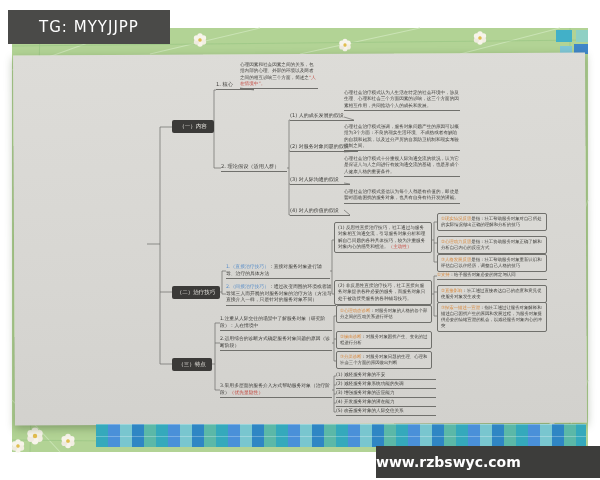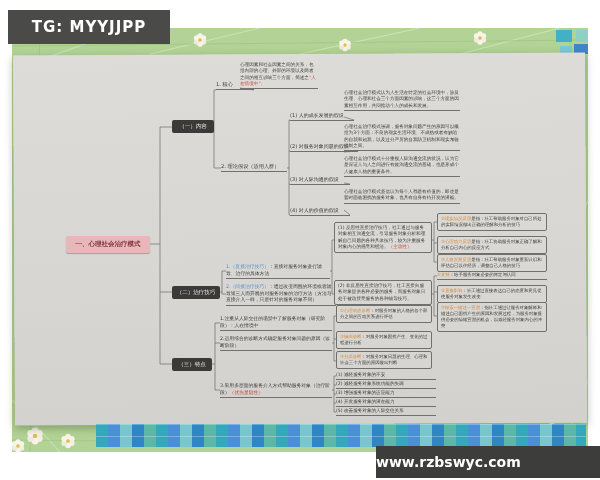--- a/index.html
+++ b/index.html
@@ -20,21 +20,21 @@
   .box{border:.8px solid #70706c;border-radius:2px;padding:2px 3px;background:rgba(255,255,255,.05)}
   .root-node{background:#e8b7ba;color:#84343c;font-weight:bold;text-align:center;
     font-size:6.5px;line-height:17px;border-radius:2px;box-shadow:0 1px 1px rgba(0,0,0,.25)}
   .branch-node{background:#3b3a38;color:#f1efe9;text-align:center;border-radius:2px;
     line-height:13px;font-size:5.5px}
   .red{color:#c3473f}
   .orange{color:#d98a3f}
   .blue{color:#5b8fc9}
   .f44{font-size:4.4px}.f46{font-size:4.6px}.f48{font-size:4.8px}.f5{font-size:5px}.f52{font-size:5.2px}
   .wm-top{position:absolute;left:8px;top:10px;width:162px;height:34px;background:#4a4a48;
-    color:#fff;font-weight:bold;font-size:15px;line-height:34px;text-align:center;
+    color:#fff;font-weight:normal;font-size:15px;line-height:34px;text-align:center;
     letter-spacing:1px;z-index:9}
   .wm-bottom{position:absolute;left:376px;top:446px;width:224px;height:32px;background:#3d3d3b;
     color:#fff;font-weight:bold;font-size:14px;line-height:32px;text-align:left;z-index:9}
 </style>
 </head>
 <body>
 
 <div class="stage">
 
   <svg class="bg-svg" width="600" height="480" viewBox="0 0 600 480">
@@ -101,21 +101,20 @@
       M354 120 L344 117 M358 151 L344 152 M350 184 L344 183 M350 215 L344 210
       M220 292 H222 M222 271 V294 M222 271 H226 M222 294 H226
       M330 271 H332 M332 240 V294 M332 240 H334 M332 294 H334
       M432 240 H434 M434 222 V262 M434 222 H437 M434 243 H437 M434 262 H437
       M432 294 H434 M434 276 V316 M434 276 H437 M434 292 H437 M434 316 H437
       M212 364 H215 M215 323 V390 M215 323 H220 M215 343 H220 M215 390 H220
       M332 343 H334 M334 316 V361 M334 316 H336 M334 339 H336 M334 361 H336
       M332 390 H334 M334 376 V412 M334 376 H336 M334 385 H336 M334 394 H336 M334 403 H336 M334 412 H336"></path>
   </svg>
 
-  <div class="node root-node" style="left:66px;top:236px;width:84px;height:17px">一、心理社会治疗模式</div>
   <div class="node branch-node" style="left:172px;top:120px;width:42px;height:13px">（一）内容</div>
   <div class="node branch-node" style="left:172px;top:286px;width:48px;height:13px">（二）治疗技巧</div>
   <div class="node branch-node" style="left:172px;top:358px;width:40px;height:13px">（三）特点</div>
 
   <div class="node ul f52" style="left:216px;top:81px;width:38px">1. 核心</div>
   <div class="node ul f46" style="left:240px;top:62px;width:78px">
     <span>心理因素和社会因素之间的关系，包括内部的心理、外部的环境以及两者之间的相互影响三个方面，简述之</span><span class="red">“人在情境中”。</span>
   </div>
   <div class="node ul f52" style="left:221px;top:163px;width:66px">2. 理论假设（适用人群）</div>
 

